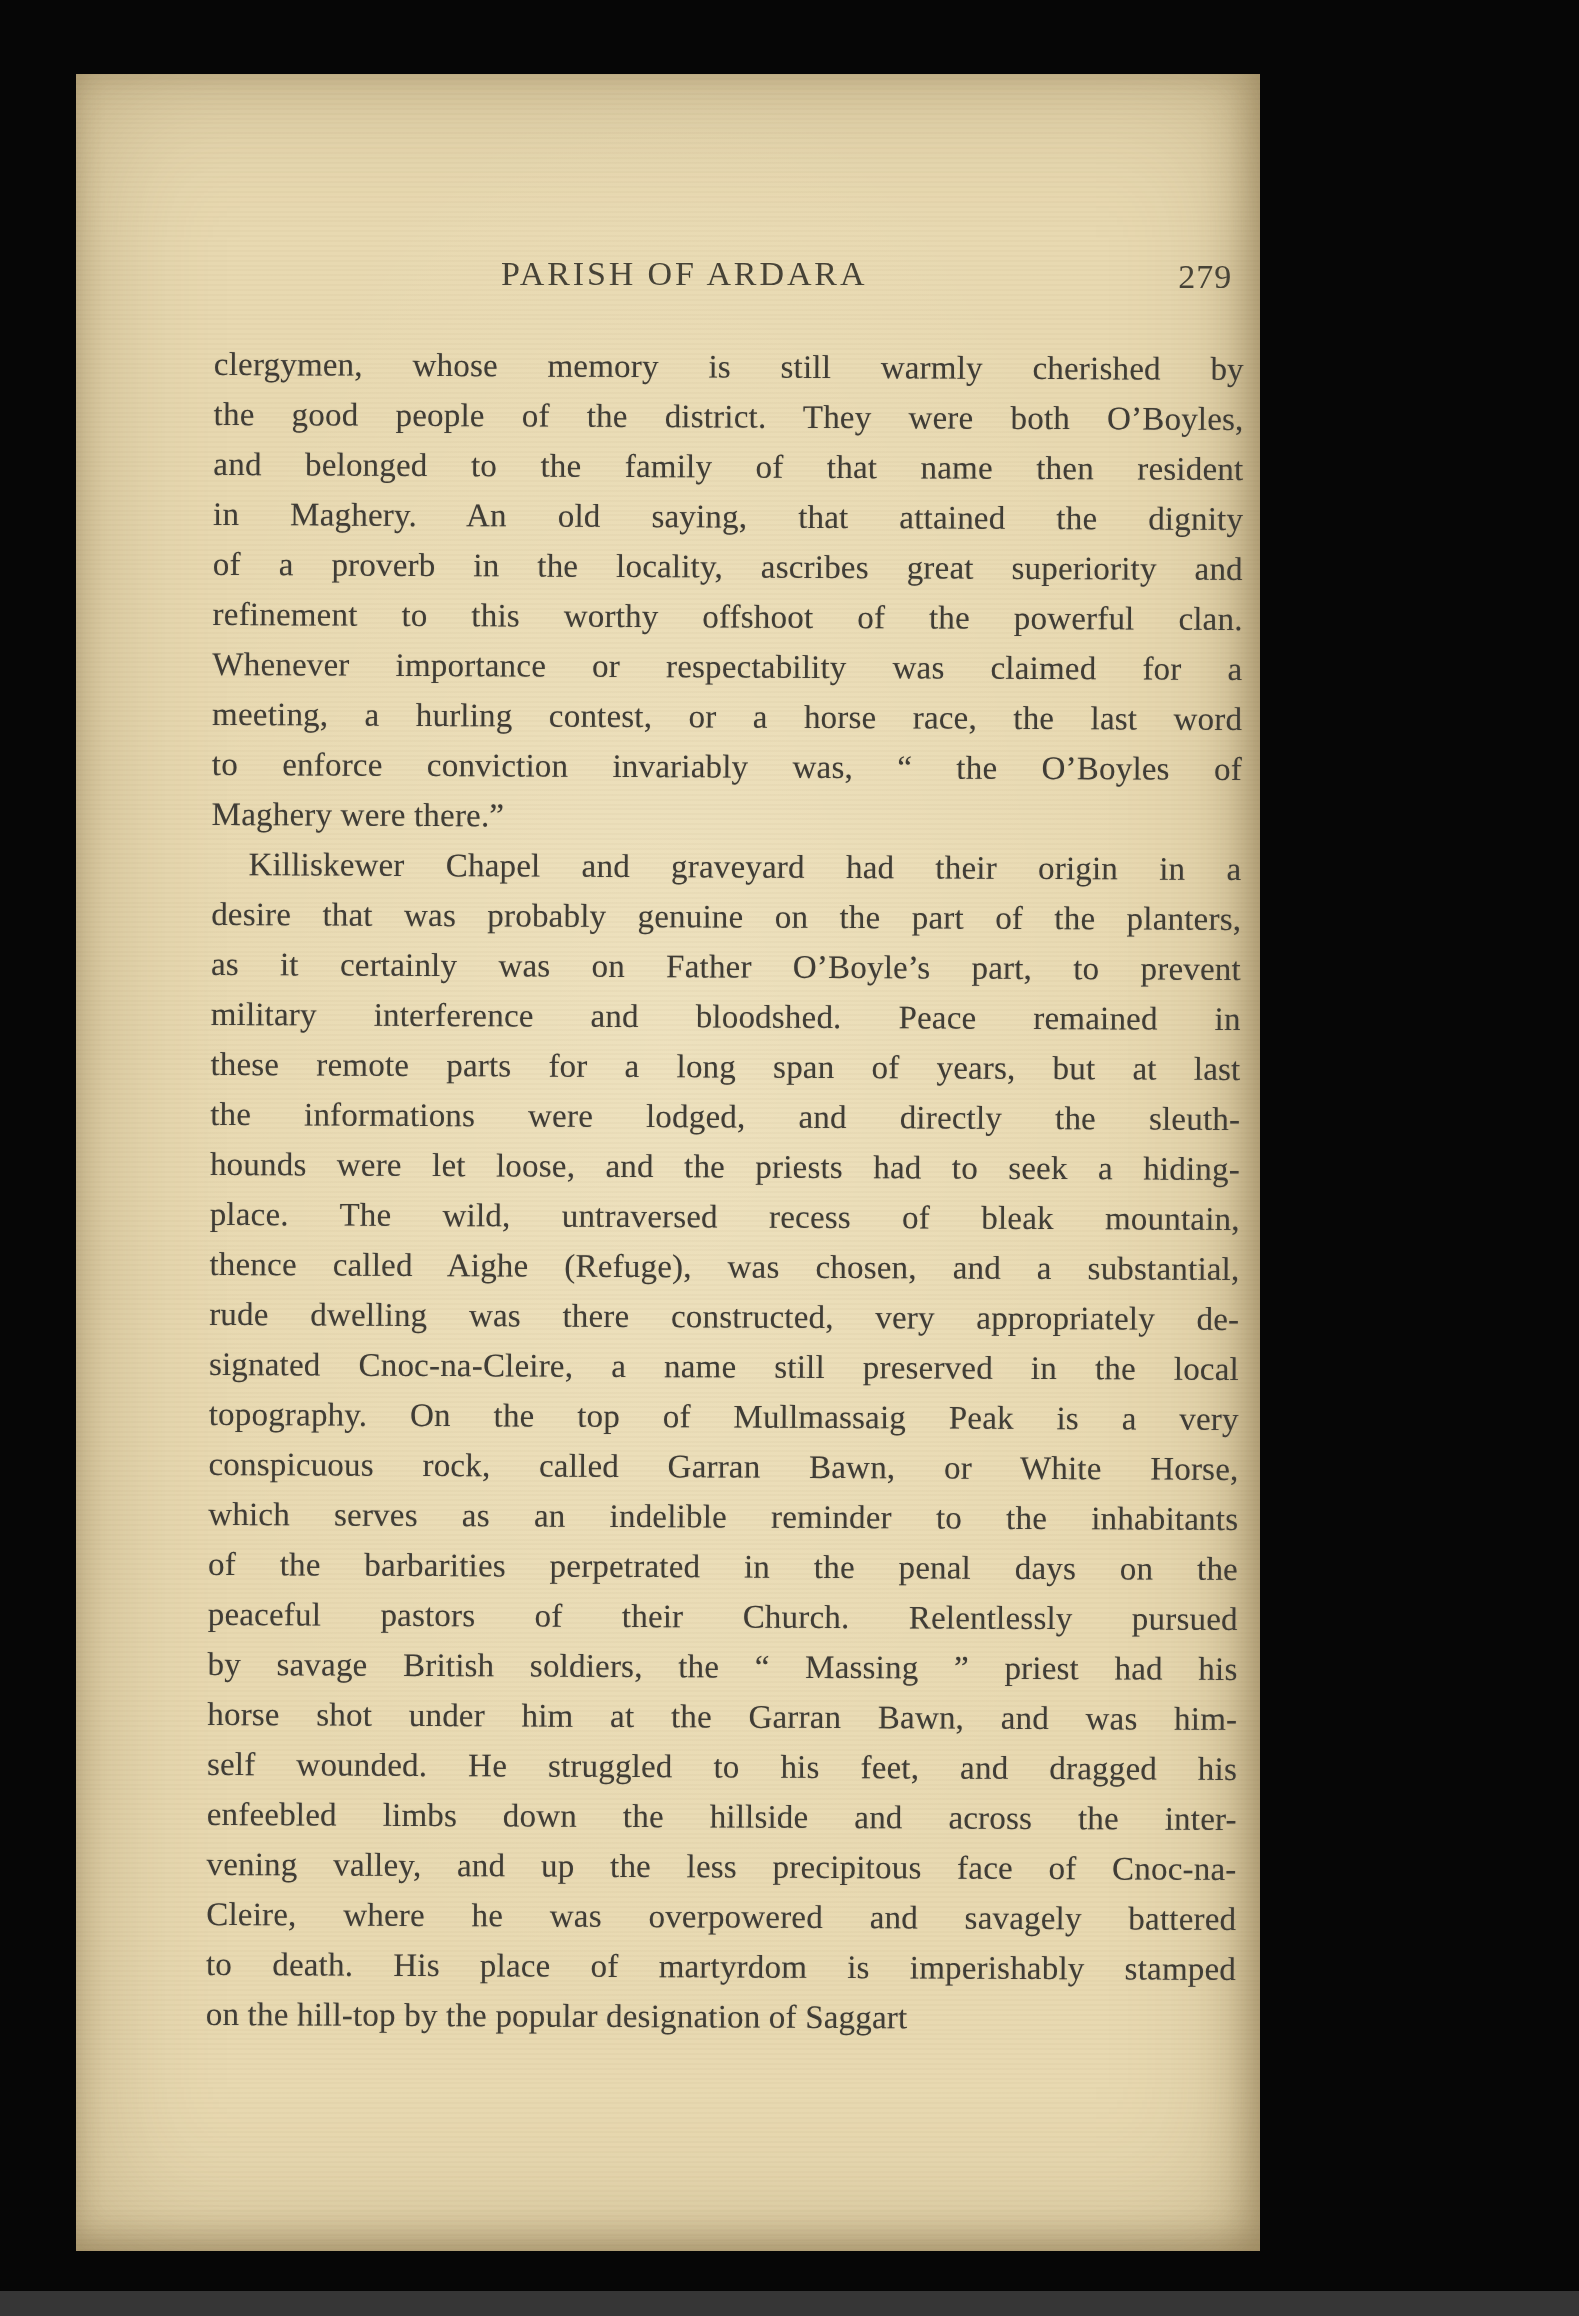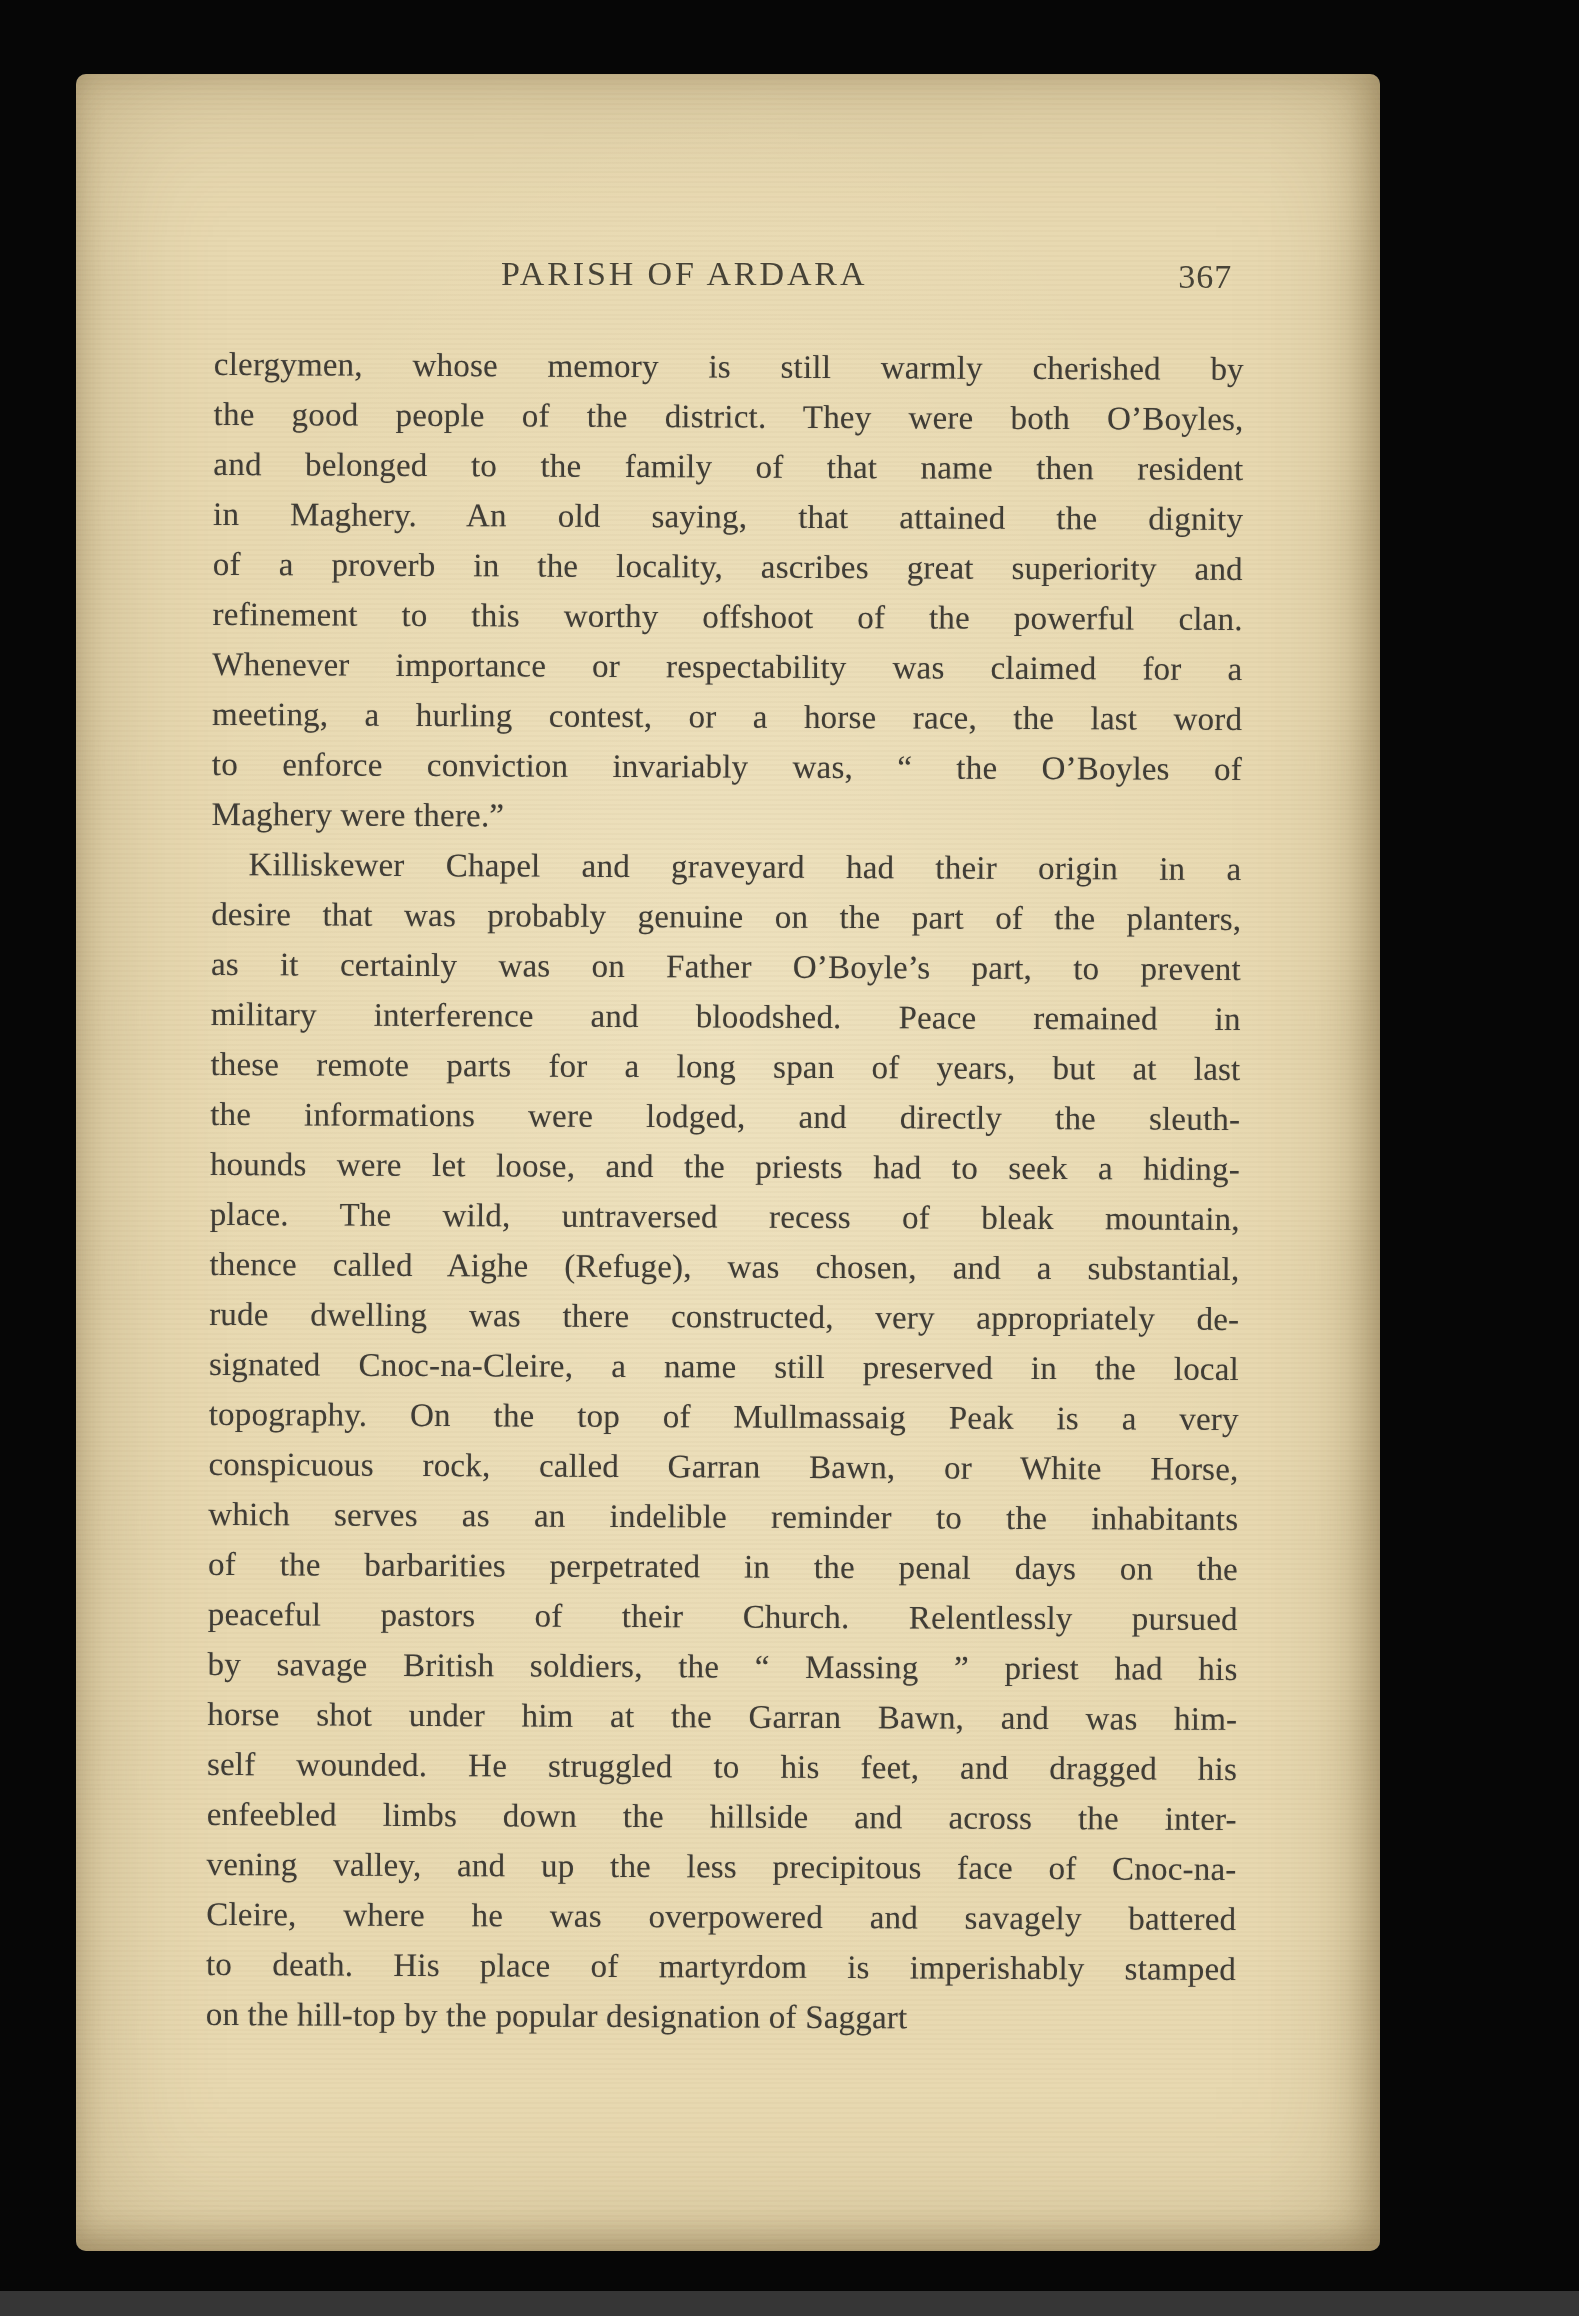--- a/index.html
+++ b/index.html
@@ -16,30 +16,29 @@
     font-family:"Liberation Serif", serif;
   }
   
   .scan::after{
     content:"";
     position:absolute;left:0;bottom:0;width:100%;height:25px;
     background:#474747;opacity:.75;
   }
   .paper{
     position:absolute;
-    left:76px;top:74px;width:1304px;height:2177px;
+    left:76px;top:74px;width:1184px;height:2177px;
     background:var(--paper);
     background-image:
       repeating-linear-gradient(0deg, rgba(120,95,55,0.035) 0 2px, rgba(0,0,0,0) 2px 4.9px),
       radial-gradient(ellipse at 50% 45%, rgba(255,250,230,0.25) 0%, rgba(0,0,0,0) 60%);
     box-shadow:
       inset 0 0 137px rgba(110,85,40,0.35),
       inset -17.6px 0 39px rgba(90,70,35,0.25),
       inset 0 -13.7px 29px rgba(90,70,35,0.22);
-    border-radius: 10px;
   }
   .header{
     position:absolute;left:138px;top:181px;width:1030px;height:59px;
     color:#474337;
     font-size:34px;
   }
   .title{
     position:absolute;left:287px;top:0;
     letter-spacing:2.9px;
   }
@@ -69,21 +68,21 @@
     text-indent:37px;
   }
 </style>
 </head>
 <body>
 
 <div class="scan">
   <div class="paper">
     <div class="header">
       <span class="title">PARISH OF ARDARA</span>
-      <span class="pagenum">367</span>
+      <span class="pagenum">279</span>
     </div>
     <div class="textblock" id="textblock">
         <div class="para">
           <div class="line first">clergymen, whose memory is still warmly cherished by</div>
           <div class="line">the good people of the district. They were both O’Boyles,</div>
           <div class="line">and belonged to the family of that name then resident</div>
           <div class="line">in Maghery. An old saying, that attained the dignity</div>
           <div class="line">of a proverb in the locality, ascribes great superiority and</div>
           <div class="line">refinement to this worthy offshoot of the powerful clan.</div>
           <div class="line">Whenever importance or respectability was claimed for a</div>

